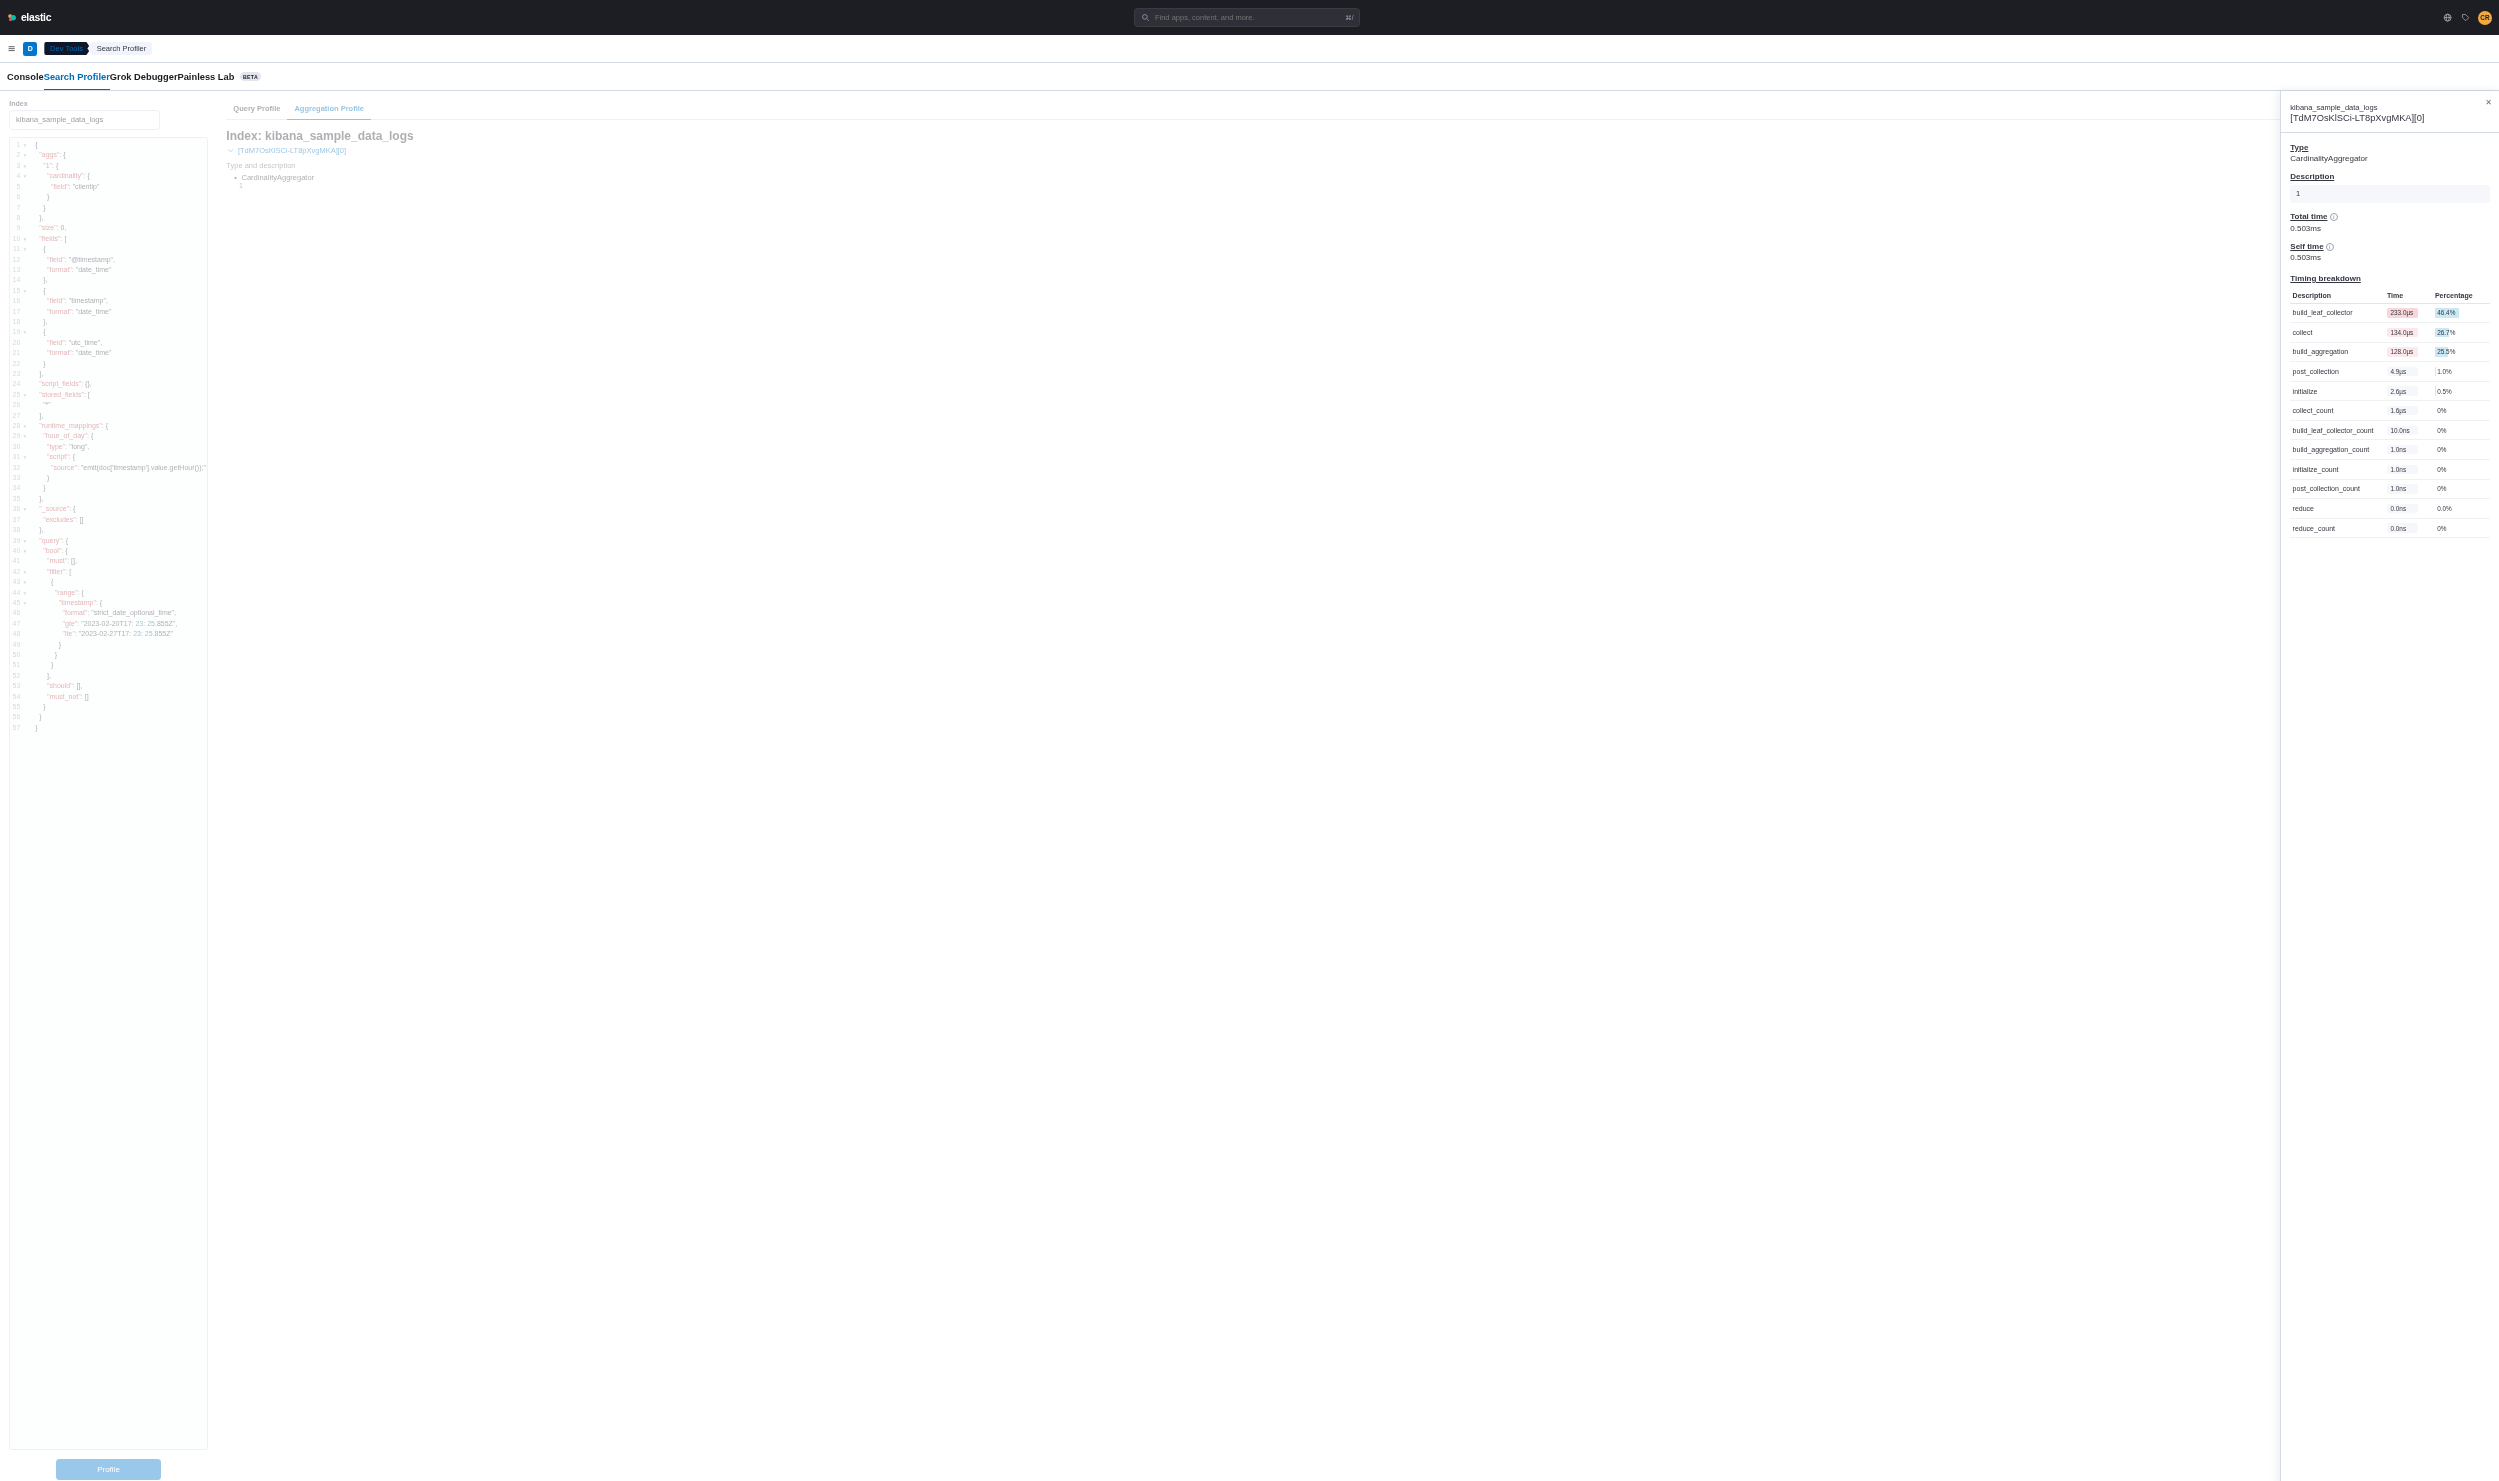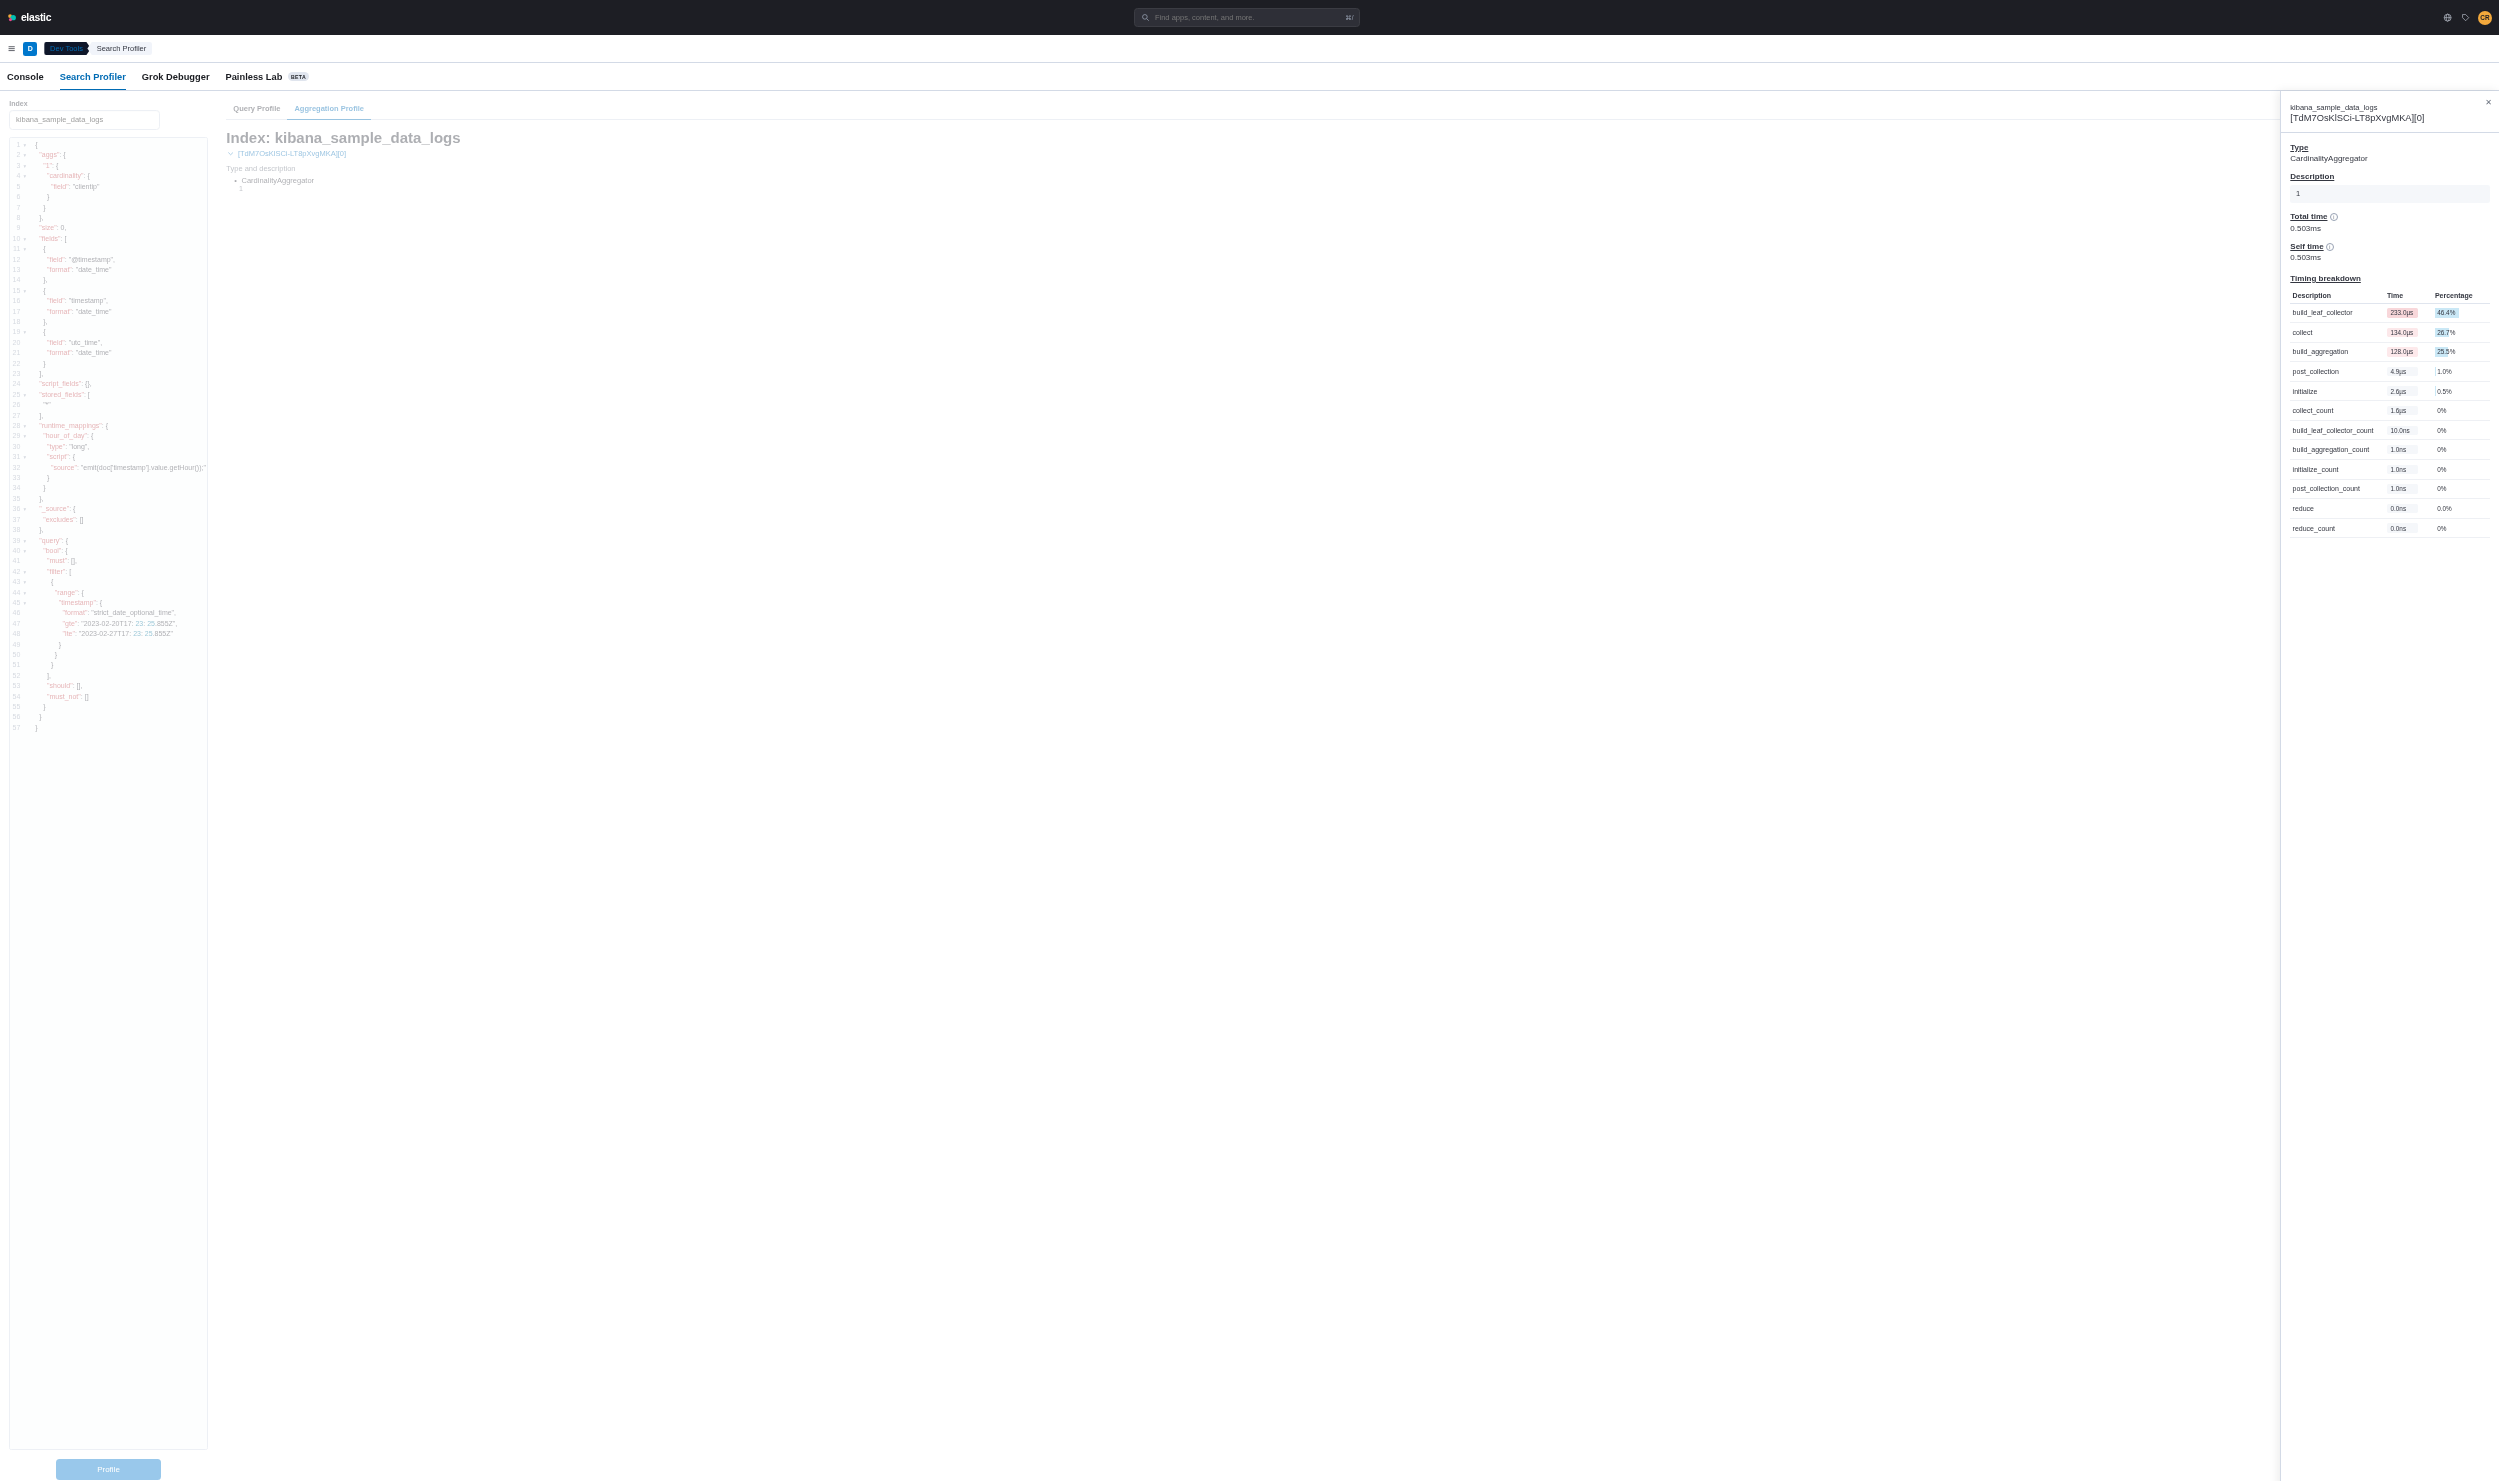--- a/index.html
+++ b/index.html
@@ -17,21 +17,21 @@
 
 
 .sub-header { height: 28px; border-bottom: 0.6px solid #d3dae6; display: flex; align-items: center; padding: 0 7px; gap: 7px; }
 .burger { color: #343741; cursor: pointer; }
 .d-badge { width: 14px; height: 14px; border-radius: 2.3px; background: #07c; color: #fff; display: flex; align-items: center; justify-content: center; font-size: 7px; font-weight: 600; }
 .breadcrumb-item { font-size: 7.5px; padding: 2.3px 5.8px; background: #f1f4fa; border-radius: 2.3px; position: relative; }
 .breadcrumb-first { background: #0f172a; color: #006bb4; border-top-right-radius: 0; border-bottom-right-radius: 0; padding-right: 8px; clip-path: polygon(0 0, calc(100% - 4.6px) 0, 100% 50%, calc(100% - 4.6px) 100%, 0 100%); }
 .breadcrumb-last { padding-left: 9.3px; clip-path: polygon(4.6px 0, 100% 0, 100% 100%, 4.6px 100%, 0 50%); margin-left: -3.5px; color: #343741; }
 
 
-.tools-tabs { height: 28px; border-bottom: 0.6px solid #d3dae6; display: flex; align-items: center; padding: 0 7px; gap: 16px; }
+.tools-tabs { height: 28px; border-bottom: 0.6px solid #d3dae6; display: flex; align-items: center; padding: 0 7px; }
 .tool-tab { font-size: 9.3px; font-weight: 700; color: #1a1c21; cursor: pointer; height: 100%; display: flex; align-items: center; position: relative; }
 .tool-tab.active { color: #006bb4; }
 .tool-tab.active::after { content: ''; position: absolute; bottom: 0; left: 0; right: 0; height: 1.2px; background: #006bb4; }
 .beta-badge { font-size: 5.2px; background: #e0e5ee; padding: 1.2px 3.5px; border-radius: 4.6px; font-weight: 700; letter-spacing: 0.3px; }
 
 
 .main { position: relative; display: flex; height: calc(100vh - 83px); }
 .overlay { position: absolute; inset: 0; background: rgba(255,255,255,0.6); z-index: 5; pointer-events: none; }
 .left-panel { width: 217px; padding: 9.3px; display: flex; flex-direction: column; }
 .index-label { font-size: 7px; font-weight: 600; margin-bottom: 2.3px; }
@@ -45,21 +45,21 @@
 .tok-num { color: #007299; }
 .tok-punc { color: #5e6772; }
 .tok-key { color: #bd4147; }
 
 .profile-btn { margin-top: 9.3px; align-self: center; background: #07c; color: #fff; border: none; border-radius: 3.5px; padding: 5.8px 0; width: 105px; font-size: 8px; cursor: pointer; }
 
 .center-panel { flex: 1; padding: 7px 9.3px; }
 .profile-tabs { display: flex; gap: 0; border-bottom: 0.6px solid #d3dae6; }
 .profile-tab { padding: 5.8px 7px; font-size: 7.5px; font-weight: 600; color: #343741; cursor: pointer; }
 .profile-tab.active { color: #006bb4; border-bottom: 1.2px solid #006bb4; margin-bottom: -0.6px; }
-.index-heading { margin-top: 9.3px; font-size: 15px; font-weight: 700; }
+.index-heading { margin-top: 9.3px; font-size: 12px; font-weight: 700; }
 .shard-link { color: #006bb4; font-size: 7.5px; cursor: pointer; margin-top: 2.3px; display: flex; align-items: center; gap: 2.3px; }
 .desc-line { margin-top: 5.8px; font-size: 7.5px; color: #69707d; }
 .agg-item { margin-top: 3.5px; margin-left: 8px; font-size: 7.5px; }
 .agg-item::before { content: '•'; margin-right: 4.6px; }
 .agg-sub { margin-left: 12.8px; font-size: 7px; color: #69707d; }
 
 
 .flyout { position: absolute; right: 0; top: 0; bottom: 0; width: 219px; background: #fff; border-left: 0.6px solid #d3dae6; box-shadow: -2.3px 0 9.3px rgba(0,0,0,0.08); z-index: 10; padding: 11.6px 9.3px; overflow-y: auto; }
 .flyout-close { position: absolute; top: 7px; right: 7px; color: #69707d; cursor: pointer; font-size: 8px; }
 .fly-title { font-size: 7.5px; line-height: 1.4; }

